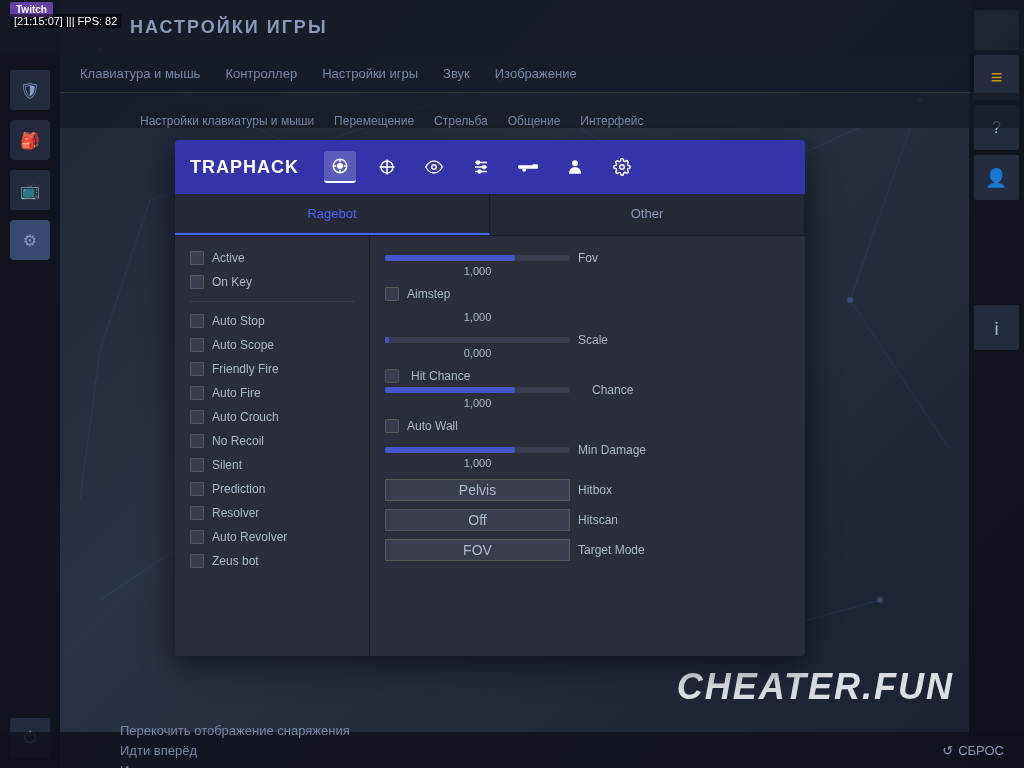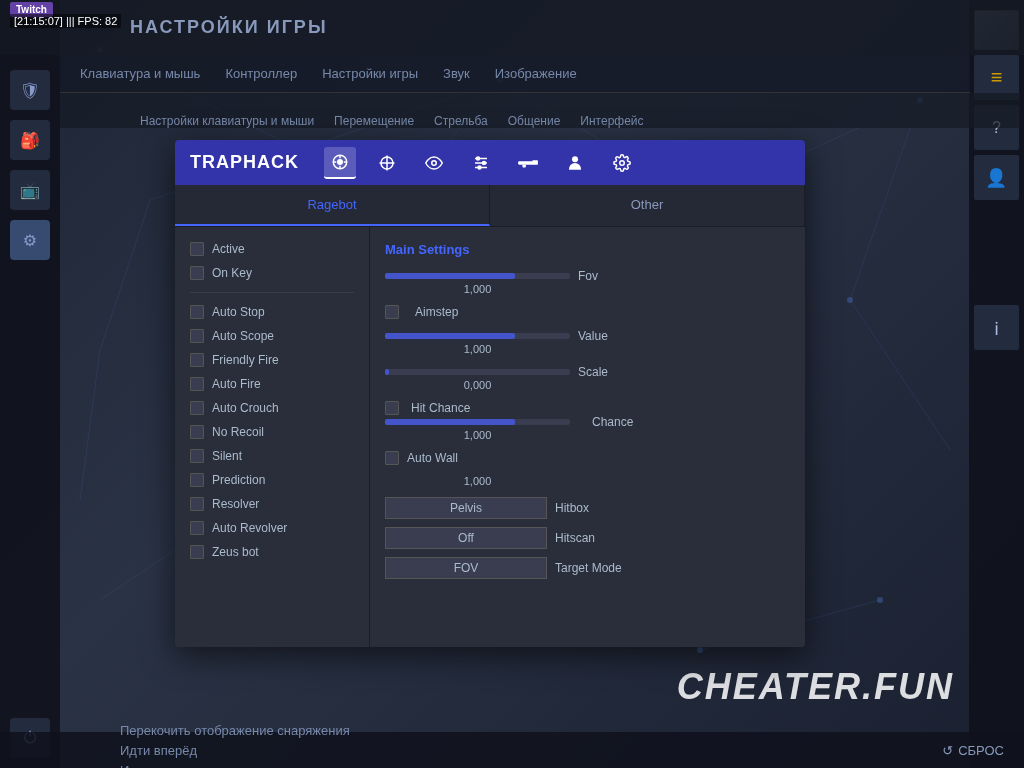--- a/index.html
+++ b/index.html
@@ -191,21 +191,21 @@
       background: #2a2d3a;
       border-radius: 4px;
       z-index: 20;
       overflow: hidden;
       box-shadow: 0 8px 32px rgba(0,0,0,0.6);
     }
 
     
     .cheat-header {
       background: #3333aa;
-      height: 45px;
+      height: 54px;
       display: flex;
       align-items: center;
       padding: 0 15px;
       gap: 15px;
     }
 
     .cheat-logo {
       color: white;
       font-size: 18px;
       font-weight: bold;
@@ -318,26 +318,26 @@
     }
 
     .slider-fill {
       height: 100%;
       background: #4455cc;
       border-radius: 2px;
     }
 
     
     .dropdown {
-      width: 162px;
+      width: 185px;
       height: 22px;
       background: #3a3d50;
       border: 1px solid #555;
       color: #aabbcc;
-      font-size: 12px;
+      font-size: 14px;
       display: flex;
       align-items: center;
       padding: 0 0;
       cursor: pointer;
       justify-content: center;
     }
 
     
     .watermark {
       position: absolute;
@@ -565,44 +565,37 @@
         <div class="checkbox"></div>
         <span class="checkbox-label">Auto Revolver</span>
       </div>
       <div class="checkbox-row">
         <div class="checkbox"></div>
         <span class="checkbox-label">Zeus bot</span>
       </div>
     </div>
 
     <div class="right-panel">
-      <div class="section-title">Main Settings</div>
 
       <div style="margin-bottom:10px;">
         <div style="display:flex; align-items:center; gap:8px;">
           <div class="slider-track">
             <div class="slider-fill" style="width:70%"></div>
           </div>
           <span style="color:#aabbcc; font-size:12px;">Fov</span>
         </div>
         <div style="color:#aabbcc; font-size:11px; text-align:center; width:185px;">1,000</div>
       </div>
 
-      <div style="margin-bottom:10px; display:flex; align-items:center; gap:16px;">
+      <div style="margin-bottom:10px; display:flex; align-items:center; gap:8px;">
         <div class="checkbox"></div>
         <span style="color:#aabbcc; font-size:12px;">Aimstep</span>
       </div>
 
       <div style="margin-bottom:10px;">
-        <div style="display:flex; align-items:center; gap:8px;">
-          <div class="slider-track">
-            <div class="slider-fill" style="width:70%"></div>
-          </div>
-          <span style="color:#aabbcc; font-size:12px;">Value</span>
-        </div>
         <div style="color:#aabbcc; font-size:11px; text-align:center; width:185px;">1,000</div>
       </div>
 
 
       <div style="margin-bottom:10px;">
         <div style="display:flex; align-items:center; gap:8px;">
           <div class="slider-track">
             <div class="slider-fill" style="width:2%"></div>
           </div>
           <span style="color:#aabbcc; font-size:12px;">Scale</span>
@@ -624,20 +617,26 @@
         </div>
         <div style="color:#aabbcc; font-size:11px; text-align:center; width:185px;">1,000</div>
       </div>
 
       <div style="margin-bottom:10px; display:flex; align-items:center; gap:8px;">
         <div class="checkbox"></div>
         <span style="color:#aabbcc; font-size:12px;">Auto Wall</span>
       </div>
 
       <div style="margin-bottom:10px;">
+        <div style="display:flex; align-items:center; gap:8px;">
+          <div class="slider-track">
+            <div class="slider-fill" style="width:70%"></div>
+          </div>
+          <span style="color:#aabbcc; font-size:12px;">Min Damage</span>
+        </div>
         <div style="color:#aabbcc; font-size:11px; text-align:center; width:185px;">1,000</div>
       </div>
 
       <div style="margin-bottom:8px; display:flex; align-items:center; gap:8px;">
         <div class="dropdown">Pelvis</div>
         <span style="color:#aabbcc; font-size:12px;">Hitbox</span>
       </div>
 
       <div style="margin-bottom:8px; display:flex; align-items:center; gap:8px;">
         <div class="dropdown">Off</div>

